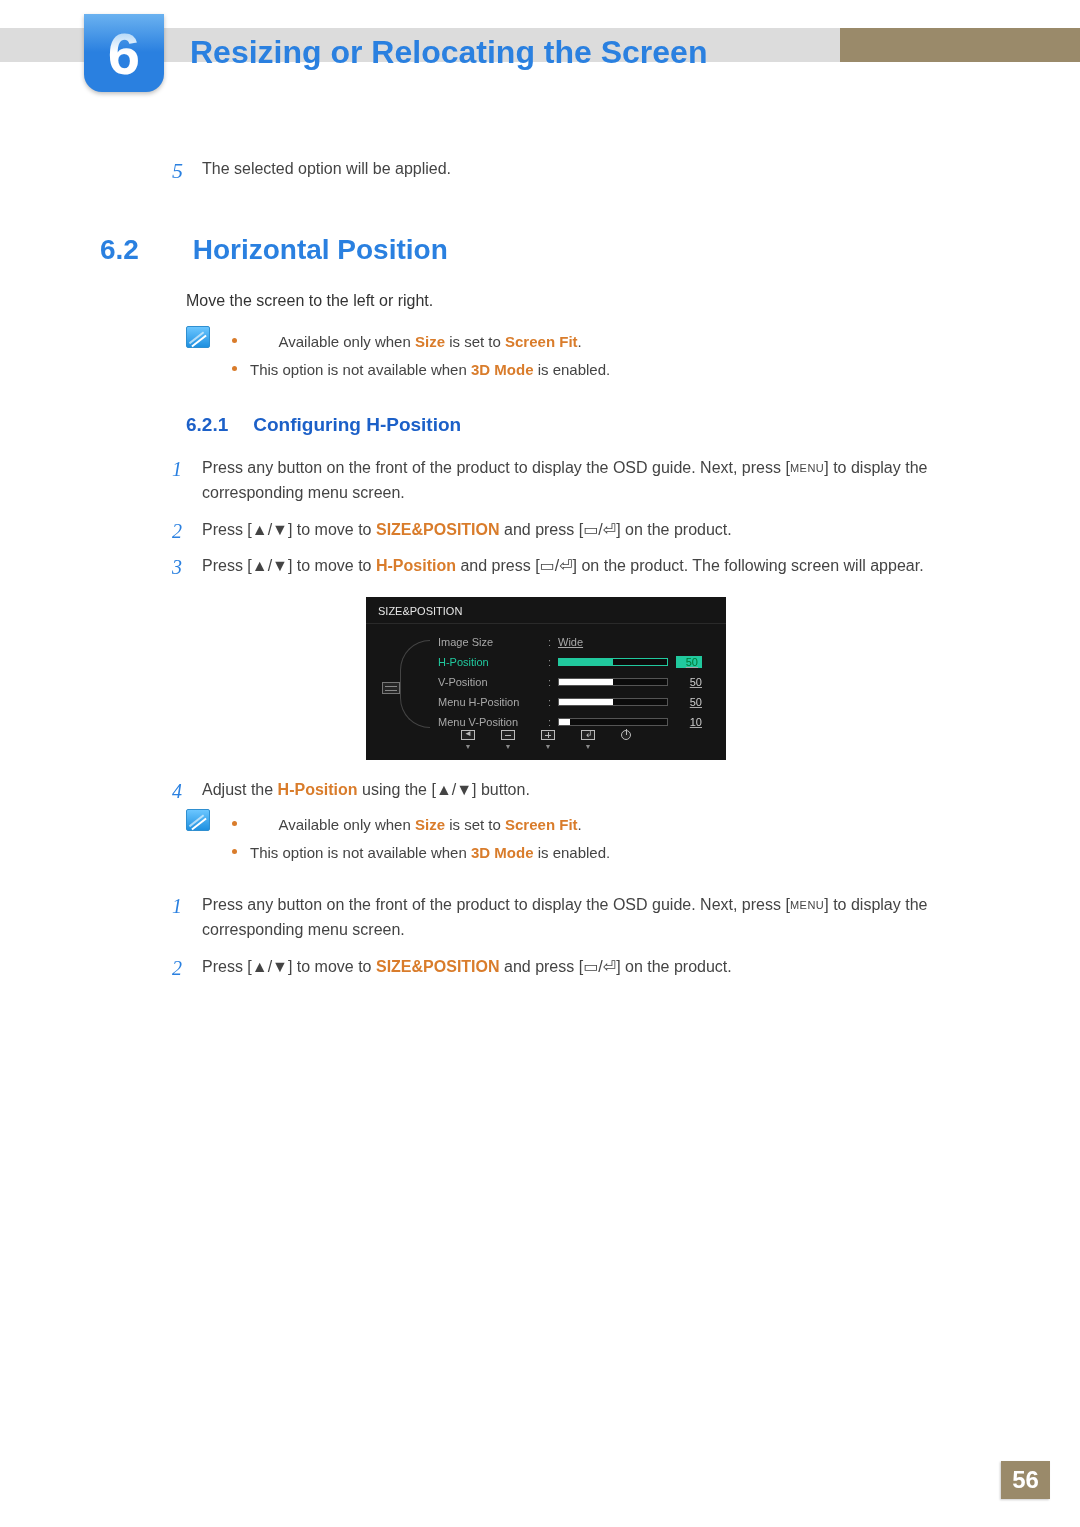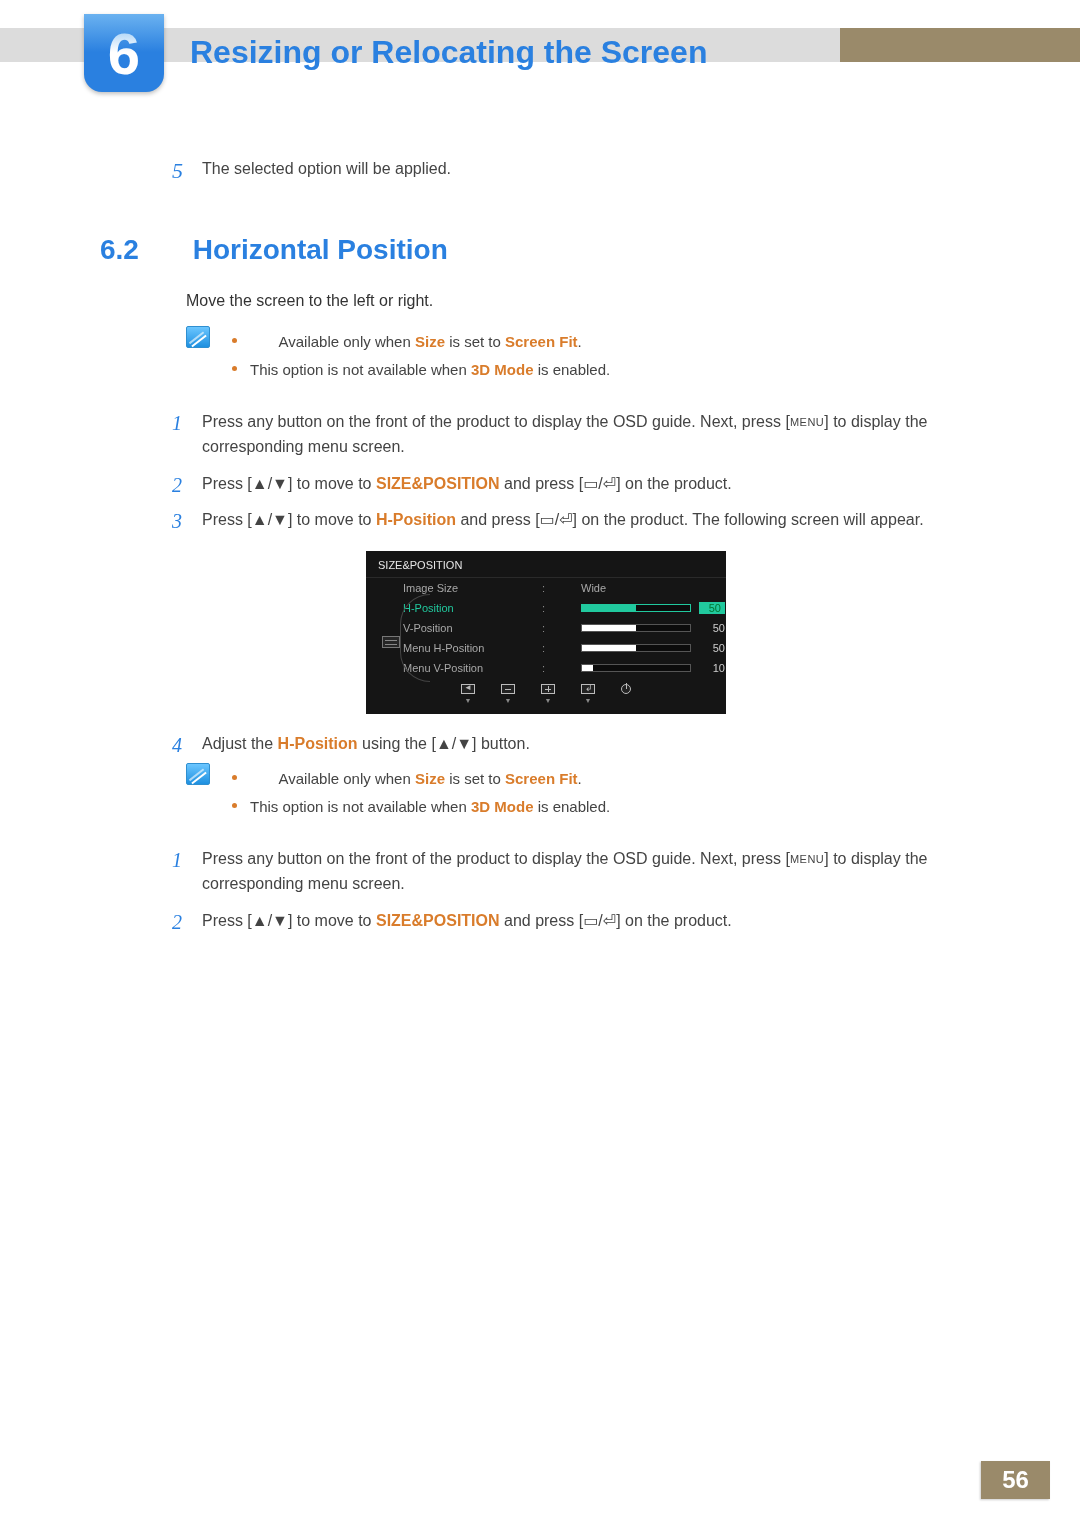--- a/index.html
+++ b/index.html
@@ -244,29 +244,28 @@
     width: 18px; height: 12px;
     border: 1px solid #777;
     background: #262626;
   }
   .osd-side-icon::before, .osd-side-icon::after {
     content:"";position:absolute;background:#888;height:1px;left:2px;right:2px;
   }
   .osd-side-icon::before{top:3px;} .osd-side-icon::after{top:7px;}
   .osd-row {
     display: flex;
-    align-items: flex-start;
+    align-items: flex-end;
     height: 20px;
-    padding: 0 18px 0 37px;
+    padding: 0 18px 0 72px;
     color: var(--osd-row);
-    gap: 29px;
   }
   .osd-row .label { flex: 0 0 110px; }
   .osd-row .colon { flex: 0 0 10px; color:#888; }
-  .osd-row .val { flex: 1; display:flex; align-items:center; gap:8px; }
+  .osd-row .val { flex: 1; display:flex; align-items:center; gap:8px;text-decoration:underline; }
   .osd-row.sel .label { color: var(--osd-sel); }
   .bar {
     position: relative;
     width: 110px; height: 8px;
     border: 1px solid #555;
     background: #0c0c0c;
   }
   .bar .fill { position:absolute; left:0; top:0; bottom:0; background:#fff; }
   .osd-row.sel .bar { border-color: var(--osd-sel); }
   .osd-row.sel .bar .fill { background: var(--osd-sel); }
@@ -318,21 +317,21 @@
     align-items: stretch;
     height: 38px;
   }
   .footer-text {
     color: var(--blue);
     font-weight: 700;
     font-size: 15px;
     padding: 10px 14px 0 0;
   }
   .footer-page {
-    width: 69px;
+    width: 49px;
     background: var(--brown);
     color: #fff;
     font-size: 24px;
     font-weight: 700;
     text-align: center;
     line-height: 38px;
     box-shadow: -1px 1px 2px rgba(0,0,0,0.2);
   }
 </style>
 </head>
@@ -367,20 +366,24 @@
     <ul class="note-list">
       <li>
         <span>Available only when </span><span class="emph">Size</span><span> is set to </span><span class="emph">Screen Fit</span><span>.</span>
       </li>
       <li>
         <span>This option is not available when </span><span class="emph">3D Mode</span><span> is enabled.</span>
       </li>
     </ul>
   </div>
 
+  <div class="h3">
+    <span class="num">6.2.1</span>
+    <span>Configuring H-Position</span>
+  </div>
 
   <ol class="steps">
     <li>
       <span>Press any button on the front of the product to display the OSD guide. Next, press [</span><span class="key">MENU</span><span>] to display the corresponding menu screen.</span>
     </li>
     <li>
       <span>Press [</span><span class="sym">▲/▼</span><span>] to move to </span><span class="emph">SIZE&amp;POSITION</span><span> and press [</span><span class="sym">▭/⏎</span><span>] on the product.</span>
     </li>
     <li>
       <span>Press [</span><span class="sym">▲/▼</span><span>] to move to </span><span class="emph">H-Position</span><span> and press [</span><span class="sym">▭/⏎</span><span>] on the product. The following screen will appear.</span>

